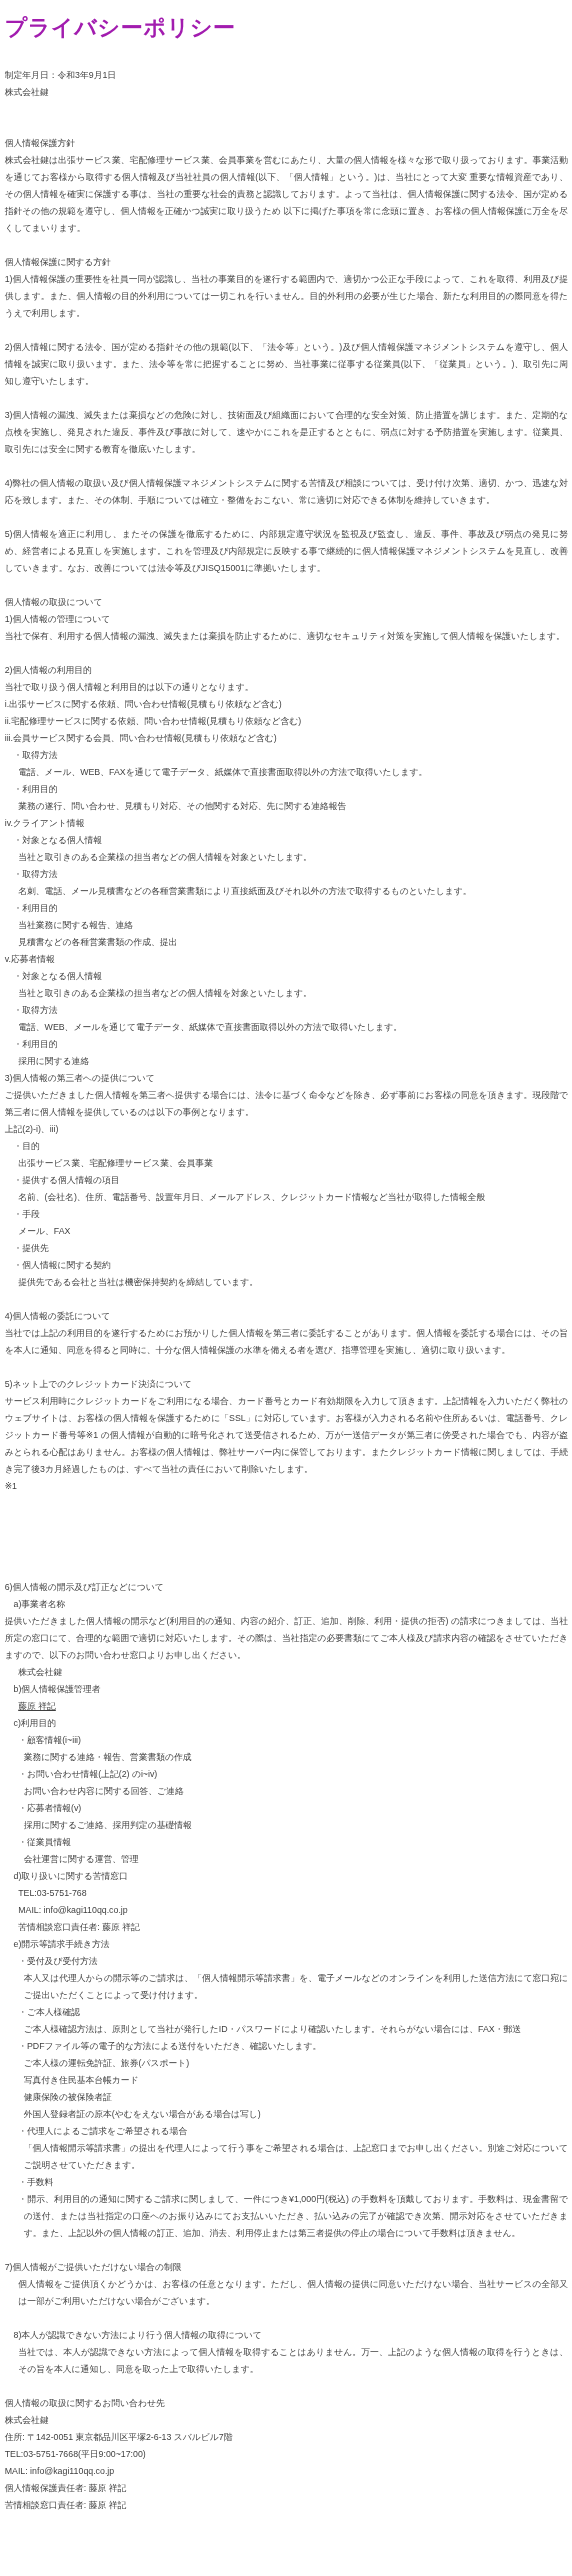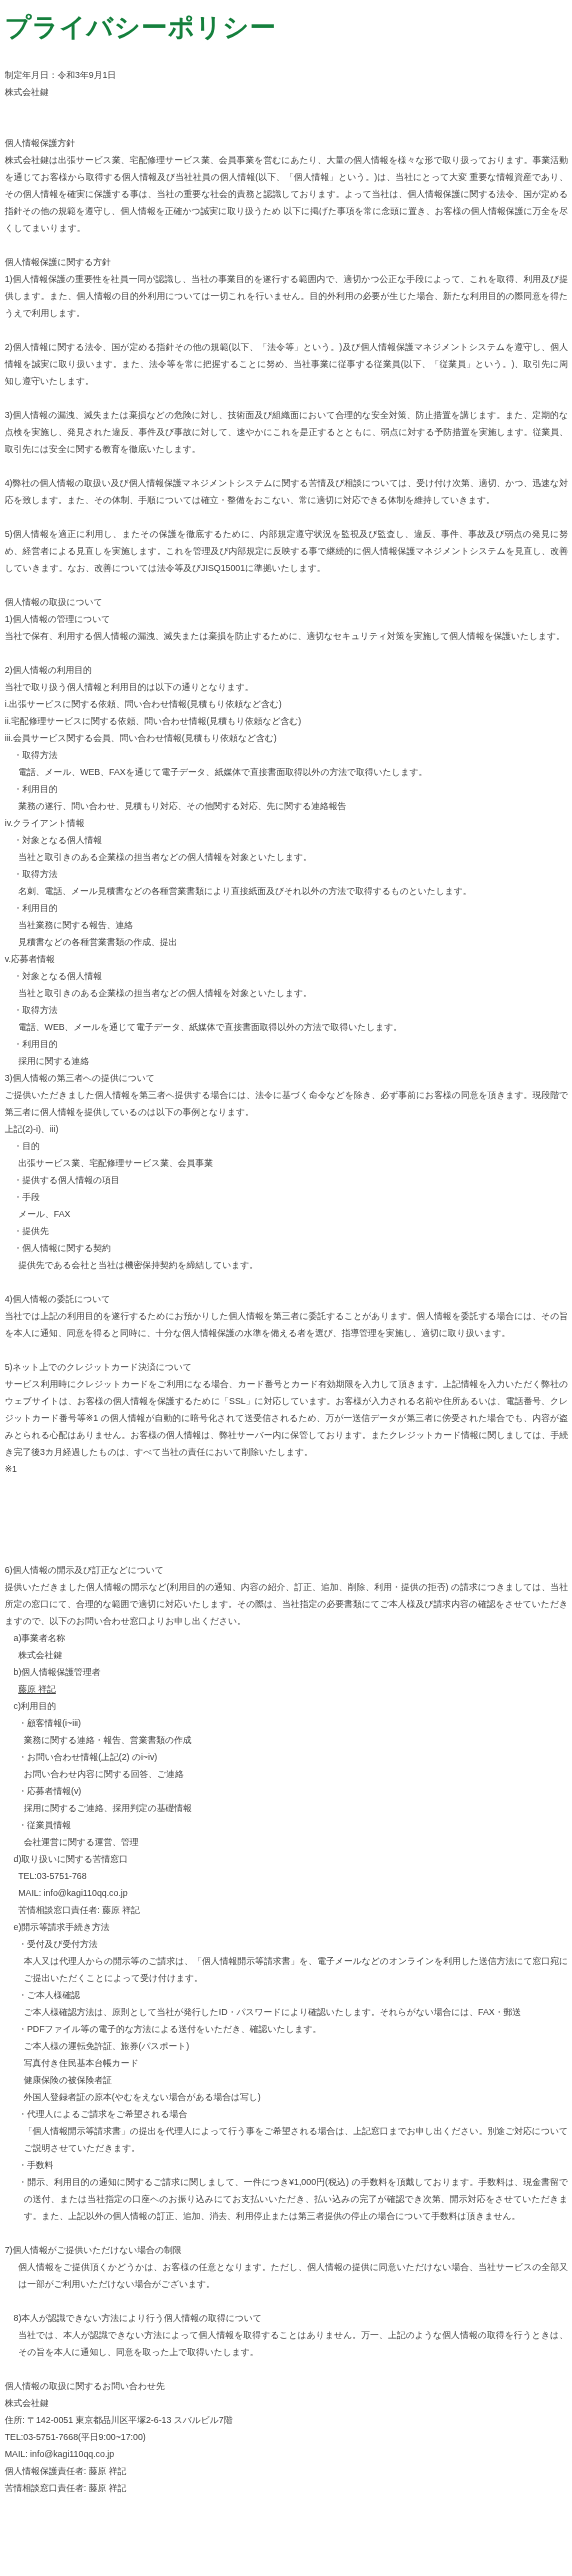--- a/index.html
+++ b/index.html
@@ -13,24 +13,24 @@
     box-sizing: border-box;
     font-family: "Liberation Sans", "DejaVu Sans", sans-serif;
     color: #3f3f3f;
     font-size: 8.8px;
     line-height: 17px;
     padding: 16px 4px 148px 4.7px;
     text-align: justify;
   }
   h1.doc-title {
     margin: 0 0 28px 0;
-    font-size: 26px;
+    font-size: 22px;
     line-height: 23px;
     font-weight: 700;
-    color: #15803d;
+    color: #a21caf;
     text-align: left;
     letter-spacing: 0.7px;
   }
   #doc-body p.line {
     margin: 0;
     padding: 0;
     white-space: pre-wrap;
     word-break: break-all;
   }
 </style>
@@ -76,33 +76,34 @@
       <p class="line" style="padding-left: 8.8px;">・取得方法</p>
       <p class="line" style="padding-left: 13.5px;">電話、WEB、メールを通じて電子データ、紙媒体で直接書面取得以外の方法で取得いたします。</p>
       <p class="line" style="padding-left: 8.8px;">・利用目的</p>
       <p class="line" style="padding-left: 13.5px;">採用に関する連絡</p>
       <p class="line" style="padding-left: 0px;">3)個人情報の第三者への提供について</p>
       <p class="line" style="padding-left: 0px;">ご提供いただきました個人情報を第三者へ提供する場合には、法令に基づく命令などを除き、必ず事前にお客様の同意を頂きます。現段階で第三者に個人情報を提供しているのは以下の事例となります。</p>
       <p class="line" style="padding-left: 0px;">上記(2)-i)、iii)</p>
       <p class="line" style="padding-left: 8.8px;">・目的</p>
       <p class="line" style="padding-left: 13.5px;">出張サービス業、宅配修理サービス業、会員事業</p>
       <p class="line" style="padding-left: 8.8px;">・提供する個人情報の項目</p>
+      <p class="line" style="padding-left: 13.5px;">名前、(会社名)、住所、電話番号、設置年月日、メールアドレス、クレジットカード情報など当社が取得した情報全般</p>
       <p class="line" style="padding-left: 8.8px;">・手段</p>
       <p class="line" style="padding-left: 13.5px;">メール、FAX</p>
       <p class="line" style="padding-left: 8.8px;">・提供先</p>
       <p class="line" style="padding-left: 8.8px;">・個人情報に関する契約</p>
       <p class="line" style="padding-left: 13.5px;">提供先である会社と当社は機密保持契約を締結しています。</p>
       <p class="line" style="padding-left: 0px; margin-top: 17px;">4)個人情報の委託について</p>
       <p class="line" style="padding-left: 0px;">当社では上記の利用目的を遂行するためにお預かりした個人情報を第三者に委託することがあります。個人情報を委託する場合には、その旨を本人に通知、同意を得ると同時に、十分な個人情報保護の水準を備える者を選び、指導管理を実施し、適切に取り扱います。</p>
       <p class="line" style="padding-left: 0px; margin-top: 17px;">5)ネット上でのクレジットカード決済について</p>
       <p class="line" style="padding-left: 0px;">サービス利用時にクレジットカードをご利用になる場合、カード番号とカード有効期限を入力して頂きます。上記情報を入力いただく弊社のウェブサイトは、お客様の個人情報を保護するために「SSL」に対応しています。お客様が入力される名前や住所あるいは、電話番号、クレジットカード番号等※1 の個人情報が自動的に暗号化されて送受信されるため、万が一送信データが第三者に傍受された場合でも、内容が盗みとられる心配はありません。お客様の個人情報は、弊社サーバー内に保管しております。またクレジットカード情報に関しましては、手続き完了後3カ月経過したものは、すべて当社の責任において削除いたします。</p>
       <p class="line" style="padding-left: 0px;">※1</p>
       <p class="line" style="padding-left: 0px; margin-top: 84px;">6)個人情報の開示及び訂正などについて</p>
+      <p class="line" style="padding-left: 8.8px;">a)事業者名称</p>
       <p class="line" style="padding-left: 0px;">提供いただきました個人情報の開示など(利用目的の通知、内容の紹介、訂正、追加、削除、利用・提供の拒否) の請求につきましては、当社所定の窓口にて、合理的な範囲で適切に対応いたします。その際は、当社指定の必要書類にてご本人様及び請求内容の確認をさせていただきますので、以下のお問い合わせ窓口よりお申し出ください。</p>
-      <p class="line" style="padding-left: 8.8px;">a)事業者名称</p>
       <p class="line" style="padding-left: 13.5px;">株式会社鍵</p>
       <p class="line" style="padding-left: 8.8px;">b)個人情報保護管理者</p>
       <p class="line" style="padding-left: 13.5px; text-decoration: underline;">藤原 祥記</p>
       <p class="line" style="padding-left: 8.8px;">c)利用目的</p>
       <p class="line" style="padding-left: 13.5px;">・顧客情報(i~iii)</p>
       <p class="line" style="padding-left: 19px;">業務に関する連絡・報告、営業書類の作成</p>
       <p class="line" style="padding-left: 13.5px;">・お問い合わせ情報(上記(2) のi~iv)</p>
       <p class="line" style="padding-left: 19px;">お問い合わせ内容に関する回答、ご連絡</p>
       <p class="line" style="padding-left: 13.5px;">・応募者情報(v)</p>
       <p class="line" style="padding-left: 19px;">採用に関するご連絡、採用判定の基礎情報</p>

